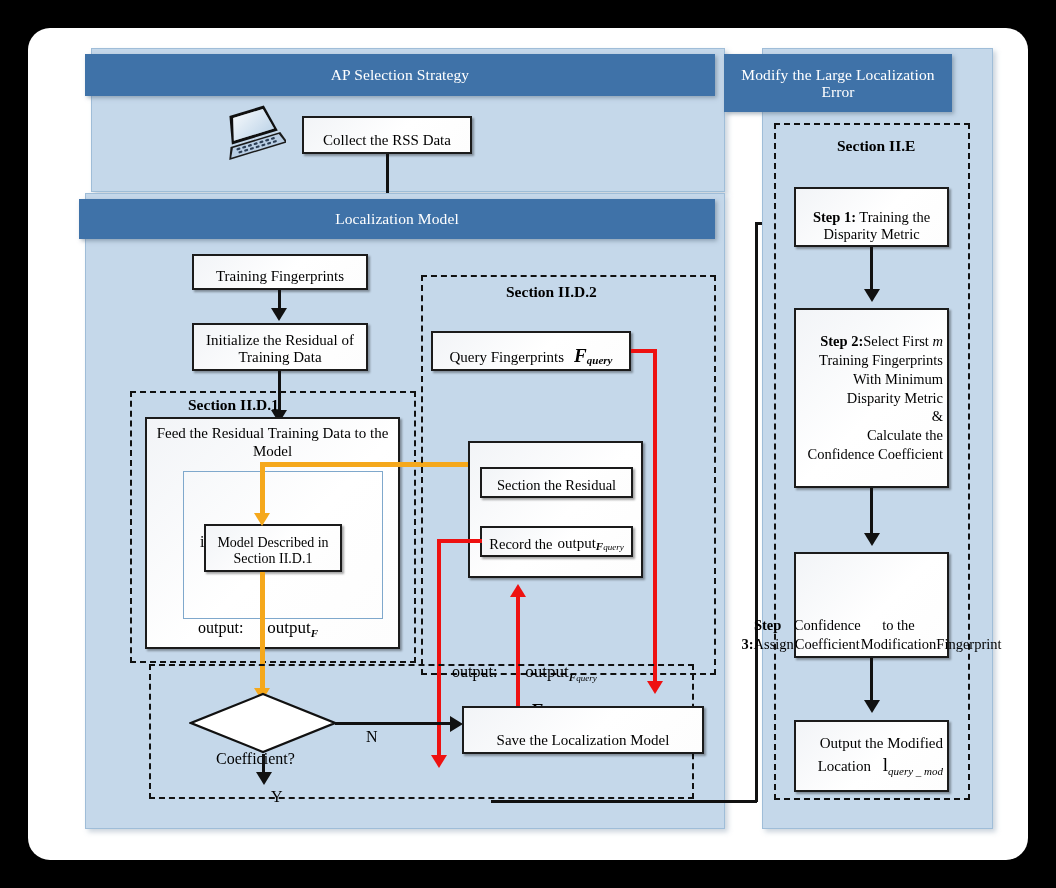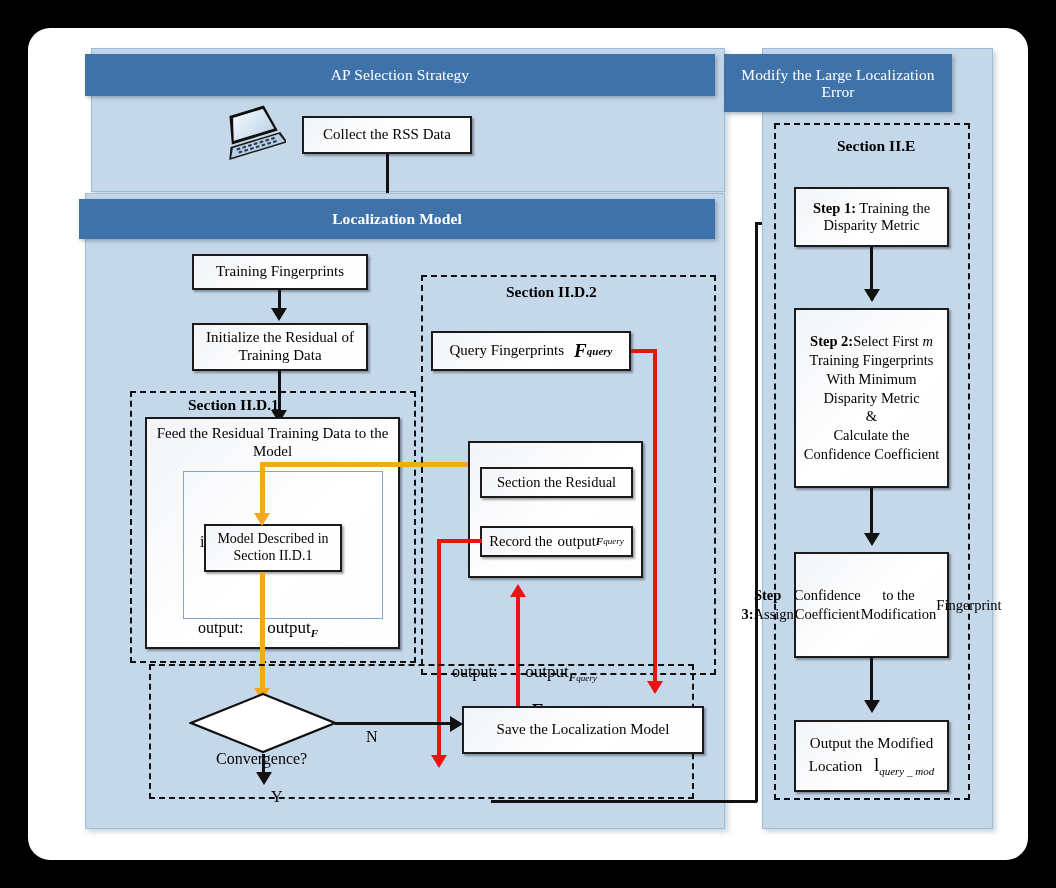--- a/index.html
+++ b/index.html
@@ -7,21 +7,21 @@
   #root{position:relative;width:1056px;height:888px;background:#000;overflow:hidden;}
   #page{position:absolute;left:28px;top:28px;width:1000px;height:832px;background:#fff;border-radius:22px;}
 
   
   .panel{position:absolute;background:#c5d8ea;border:1px solid #9fbdd8;
          box-shadow:3px 3px 5px rgba(140,160,180,.45);}
   .bar{position:absolute;background:#3f72a8;color:#fff;display:flex;align-items:center;
        justify-content:center;text-align:center;line-height:1.12;
        box-shadow:2px 2px 4px rgba(90,110,130,.5);font-size:15.5px;letter-spacing:.1px;}
   .box{position:absolute;background:linear-gradient(135deg,#f2f4f7 0%,#ffffff 55%,#fdfdfd 100%);
-       border:2px solid #1b1b1b;display:flex;align-items:center;justify-content:center;
+       border:2px solid #1b1b1b;display:flex;align-items:flex-end;justify-content:center;
        text-align:center;color:#000;font-size:15px;line-height:1.18;
        box-shadow:2px 2px 2px rgba(0,0,0,.35);padding:2px 4px;box-sizing:border-box;}
   .dash{position:absolute;border:2.5px dashed #111;box-sizing:border-box;background:transparent;}
   .dashlabel{position:absolute;font-weight:bold;font-size:15.5px;color:#000;white-space:nowrap;}
   .thinbox{position:absolute;border:1.5px solid #7fa8cc;box-sizing:border-box;background:transparent;}
   .txt{position:absolute;color:#000;font-size:16px;white-space:nowrap;margin-top:38px;}
 
   
   .ln{position:absolute;background:#111;}
   .ln.red{background:#ee1111;}
@@ -87,21 +87,21 @@
   </svg>
 
   <div class="box" style="left:274px;top:88px;width:170px;height:38px;">
     <span>Collect the RSS Data</span>
   </div>
 
   <div class="ln" style="left:358px;top:126px;width:3px;height:46px;"></div>
   <div class="ah down" style="left:351px;top:168px;"></div>
 
   <div class="panel" style="left:57px;top:165px;width:638px;height:634px;"></div>
-  <div class="bar" style="left:51px;top:171px;width:636px;height:40px;font-weight:bold;">
+  <div class="bar" style="left:51px;top:171px;width:636px;height:40px;">
     <span>Localization Model</span>
   </div>
 
   <div class="box" style="left:164px;top:226px;width:176px;height:36px;">
     <span>Training Fingerprints</span>
   </div>
   <div class="ln" style="left:250px;top:262px;width:3px;height:22px;"></div>
   <div class="ah down" style="left:243px;top:280px;"></div>
 
   <div class="box" style="left:164px;top:295px;width:176px;height:48px;">
@@ -179,21 +179,21 @@
 
   <div class="ln red" style="left:409px;top:511px;width:45px;height:4px;"></div>
   <div class="ln red" style="left:409px;top:511px;width:4px;height:222px;"></div>
   <div class="ah down red" style="left:403px;top:727px;"></div>
 
   <div class="dash" style="left:121px;top:636px;width:545px;height:135px;"></div>
 
   <svg style="position:absolute;left:161px;top:664px;" width="148" height="62" viewBox="0 0 148 62">
     <polygon points="74,2 146,31 74,60 2,31" fill="#ffffff" stroke="#111" stroke-width="2.2"></polygon>
   </svg>
-  <div class="txt" style="left:188px;top:684px;font-size:16px;">Convergence?</div>
+  <div class="txt" style="left:188px;top:684px;font-size:16px;">Coefficient?</div>
 
   <div class="ln" style="left:307px;top:694px;width:119px;height:2.5px;"></div>
   <div class="ah right" style="left:422px;top:688px;"></div>
   <div class="txt" style="left:338px;top:662px;font-size:16px;">N</div>
 
   <div class="ln" style="left:234px;top:726px;width:2.5px;height:24px;"></div>
   <div class="ah down" style="left:228px;top:744px;"></div>
   <div class="txt" style="left:243px;top:722px;font-size:16px;">Y</div>
 
   <div class="box" style="left:434px;top:678px;width:242px;height:48px;">

